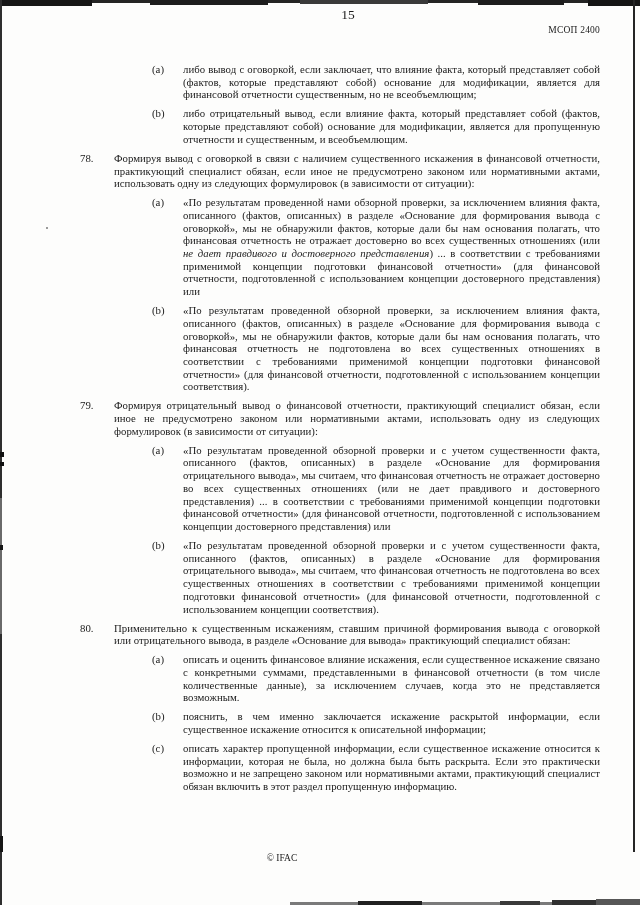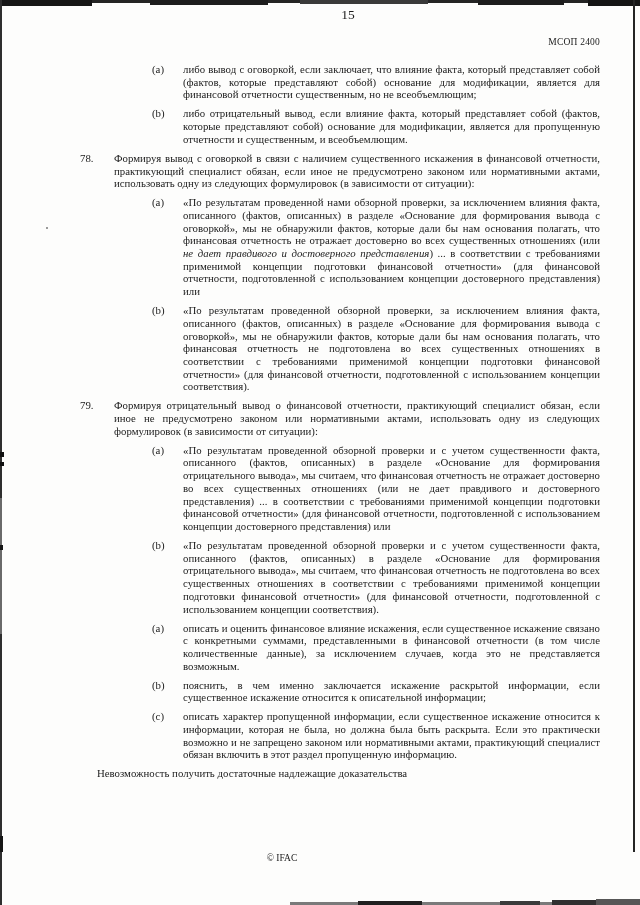--- a/index.html
+++ b/index.html
@@ -3,21 +3,21 @@
 <meta charset="utf-8">
 <style>
   html,body{margin:0;padding:0;}
   body{
     width:640px;height:905px;background:#fdfdfc;position:relative;overflow:hidden;
     font-family:"Liberation Serif","DejaVu Serif",serif;color:#1b1b1b;
     font-size:10.8px;line-height:12.7px;
   }
   .page-num{position:absolute;top:9px;left:0;width:640px;box-sizing:border-box;padding-left:56px;
     text-align:center;font-size:13.5px;}
-  .doc-ref{position:absolute;top:36px;right:40px;font-size:9.5px;letter-spacing:0.2px;}
+  .doc-ref{position:absolute;top:24px;right:40px;font-size:9.5px;letter-spacing:0.2px;}
   .content{position:absolute;top:63px;left:0;right:0;}
   .block{margin-bottom:6.3px;}
   .sub{margin-left:152px;margin-right:40px;display:flex;}
   .sub .lbl{width:31px;flex:none;}
   .para{margin-left:80px;margin-right:40px;display:flex;}
   .para .lbl{width:34px;flex:none;}
   .txt{flex:1;text-align:justify;}
   .it{font-style:italic;}
   .heading{margin-left:97px;margin-right:40px;margin-top:3px;}
   .footer{position:absolute;top:852px;left:0;width:508px;box-sizing:border-box;padding-left:56px;
@@ -85,37 +85,40 @@
   <div class="block sub">
     <span class="lbl">(a)</span>
     <div class="txt"><span>«По результатам проведенной обзорной проверки и с учетом существенности факта, описанного (фактов, описанных) в разделе «Основание для формирования отрицательного вывода», мы считаем, что финансовая отчетность не отражает достоверно во всех существенных отношениях (или не дает правдивого и достоверного представления) ... в соответствии с требованиями применимой концепции подготовки финансовой отчетности» (для финансовой отчетности, подготовленной с использованием концепции достоверного представления) или</span></div>
   </div>
 
   <div class="block sub">
     <span class="lbl">(b)</span>
     <div class="txt"><span>«По результатам проведенной обзорной проверки и с учетом существенности факта, описанного (фактов, описанных) в разделе «Основание для формирования отрицательного вывода», мы считаем, что финансовая отчетность не подготовлена во всех существенных отношениях в соответствии с требованиями применимой концепции подготовки финансовой отчетности» (для финансовой отчетности, подготовленной с использованием концепции соответствия).</span></div>
   </div>
 
+  <div class="block para">
+    <span class="lbl">80.</span>
+    <div class="txt"><span>Применительно к существенным искажениям, ставшим причиной формирования вывода с оговоркой или отрицательного вывода, в разделе «Основание для вывода» практикующий специалист обязан:</span></div>
+  </div>
 
   <div class="block sub">
     <span class="lbl">(a)</span>
     <div class="txt"><span>описать и оценить финансовое влияние искажения, если существенное искажение связано с конкретными суммами, представленными в финансовой отчетности (в том числе количественные данные), за исключением случаев, когда это не представляется возможным.</span></div>
   </div>
 
   <div class="block sub">
     <span class="lbl">(b)</span>
     <div class="txt"><span>пояснить, в чем именно заключается искажение раскрытой информации, если существенное искажение относится к описательной информации;</span></div>
   </div>
 
   <div class="block sub">
     <span class="lbl">(c)</span>
     <div class="txt"><span>описать характер пропущенной информации, если существенное искажение относится к информации, которая не была, но должна была быть раскрыта. Если это практически возможно и не запрещено законом или нормативными актами, практикующий специалист обязан включить в этот раздел пропущенную информацию.</span></div>
   </div>
 
-  <div class="block heading">Невозможность получить достаточные надлежащие доказательства</div>
 
 </div>
 
 <div class="footer">© IFAC</div>
 
 <div class="art a-top"></div>
 <div class="art a-t1"></div>
 <div class="art a-t2"></div>
 <div class="art a-t3"></div>
 <div class="art a-t4"></div>

